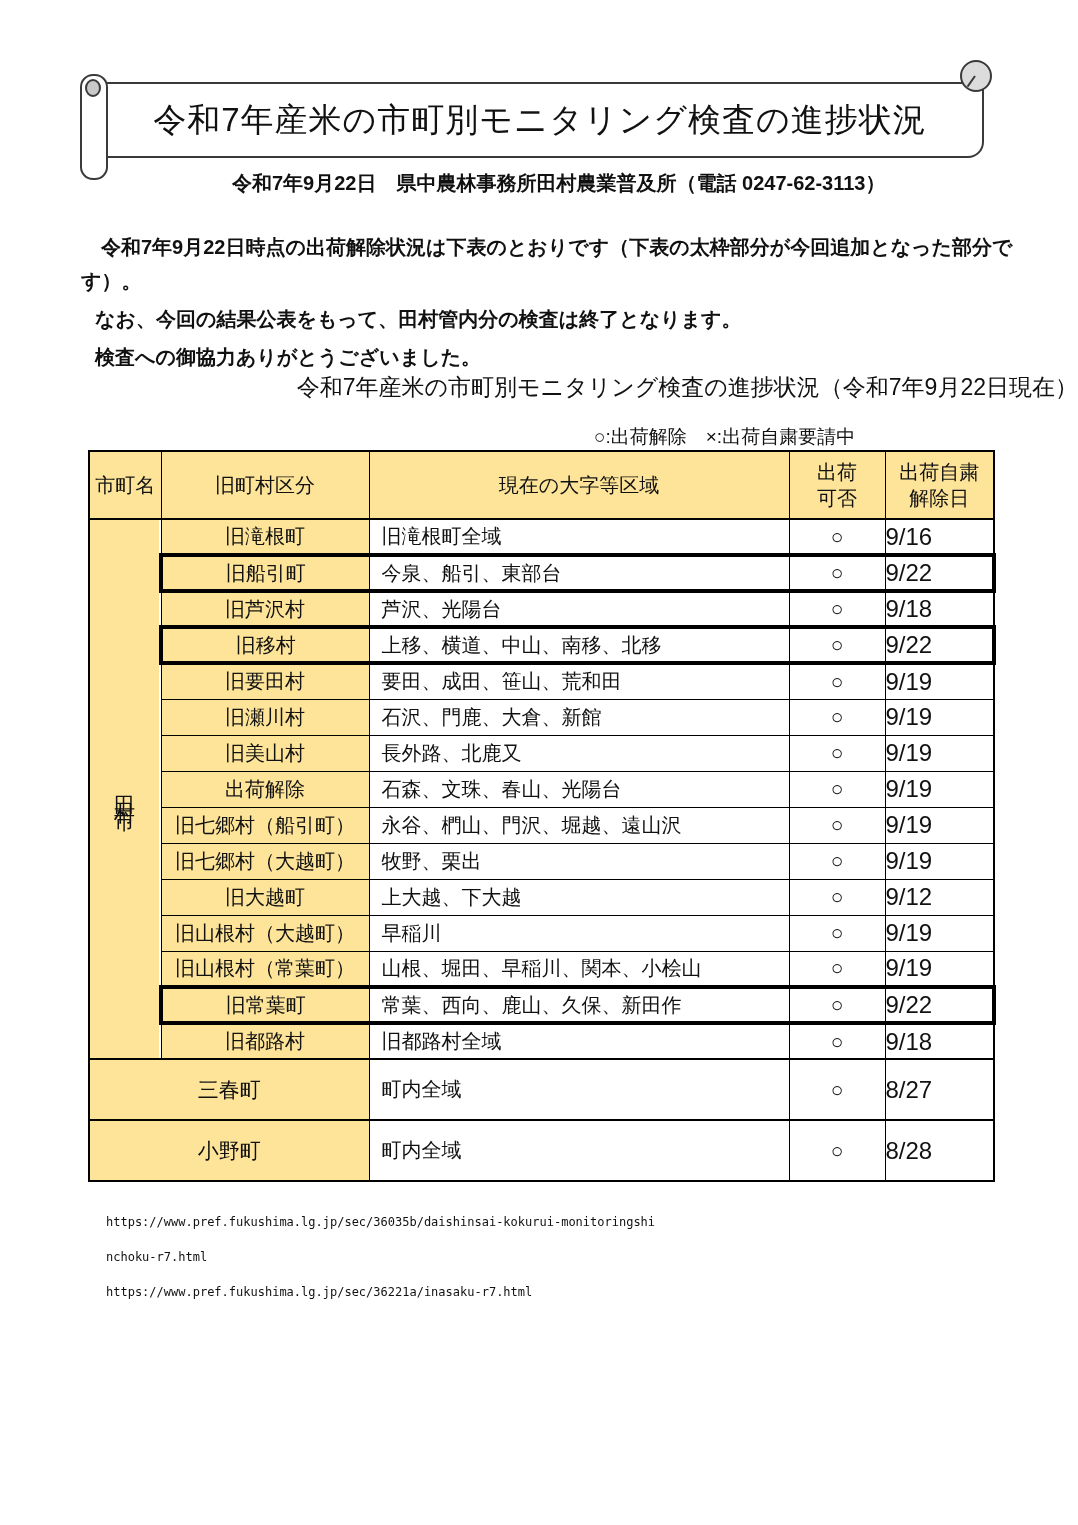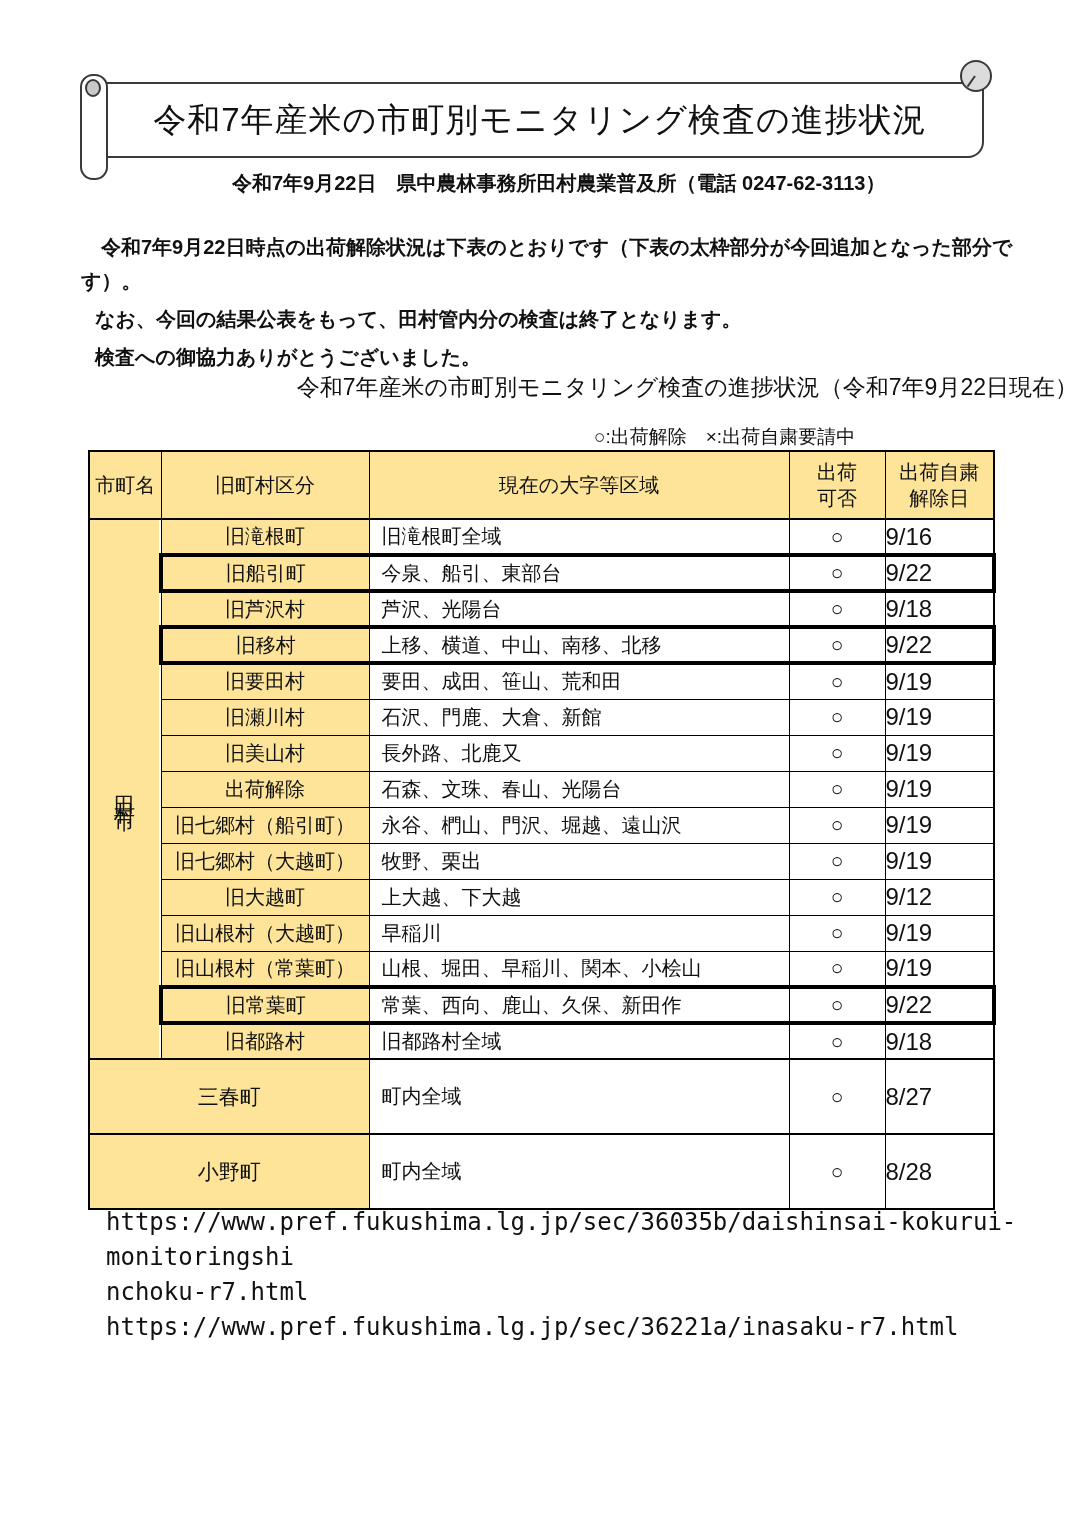--- a/index.html
+++ b/index.html
@@ -64,28 +64,28 @@
   td.city-cell .v-text { writing-mode:vertical-rl; text-orientation:upright; font-size:21px; letter-spacing:7px; }
   td.district-cell { background:var(--yellow); text-align:center; }
   td.areas-cell { background:#fff; text-align:left; padding-left:12px; }
   td.status-cell { text-align:center; font-size:21px; }
   td.date-cell { text-align:left; font-size:24px; }
 
   tr.highlight td { border-top:4px solid var(--line); border-bottom:4px solid var(--line); }
   tr.highlight td:first-child { border-left:4px solid var(--line); }
   tr.highlight td:last-child  { border-right:4px solid var(--line); }
 
-  tr.town { height:75px;border-radius:8px; }
+  tr.town { height:61px;border-radius:8px; }
   tr.town td { border-top:2px solid var(--line); border-bottom:2px solid var(--line); }
   td.town-name-cell { background:var(--yellow); text-align:center; font-size:21px; }
 
   
   .footer { position:absolute; left:62px; top:1205px; font-size:21px; line-height:35px; }
   .footer .hp-label { margin-left:26px; }
-  .footer .url { margin-left:44px; font-family:"DejaVu Sans Mono", monospace; font-size:24px; }
+  .footer .url { margin-left:44px; font-family:"DejaVu Sans Mono", monospace; font-size:12px; }
 </style>
 </head>
 <body>
 
 <div class="banner">
   <div class="sheet">
     <span class="banner-title">令和7年産米の市町別モニタリング検査の進捗状況</span>
   </div>
   <div class="roll-left"></div>
   <div class="curl-right"></div>

